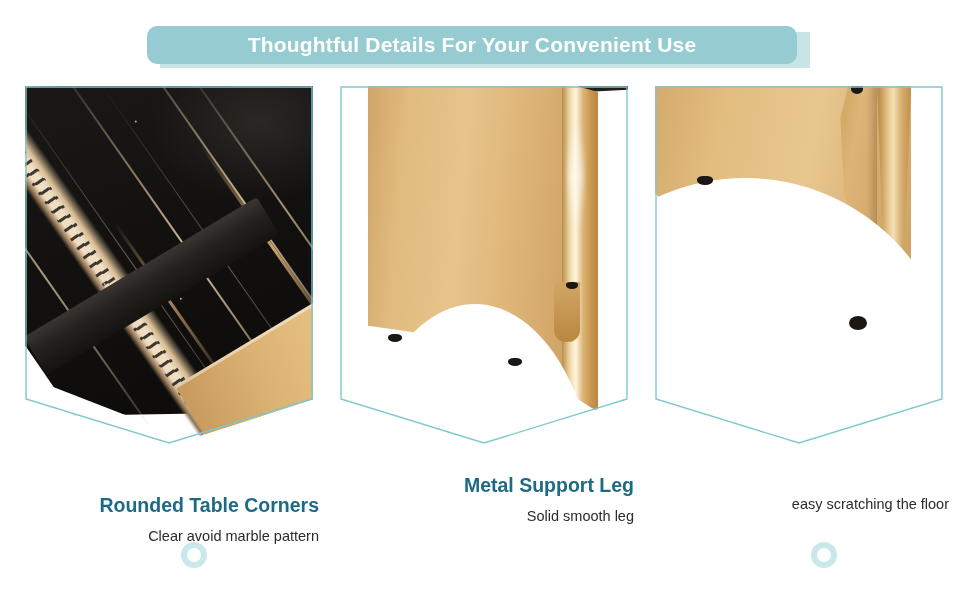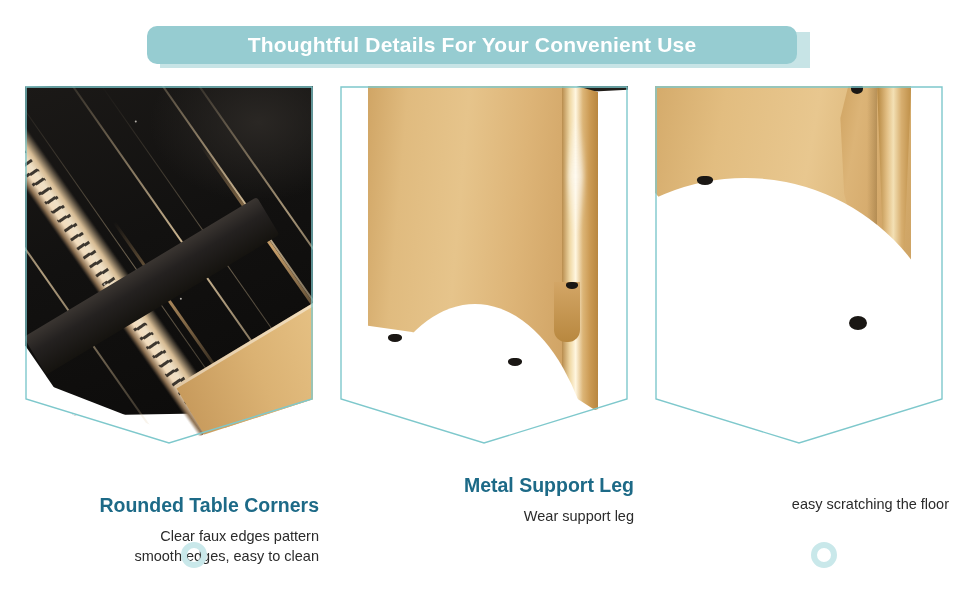--- a/index.html
+++ b/index.html
@@ -316,24 +316,23 @@
     <svg class="frame-svg" viewBox="0 0 288 360">
       <polygon points="1,1 287,1 287,313 144,357 1,313" fill="none" stroke="#7ec8cc" stroke-width="1.4"></polygon>
     </svg>
 
   </div>
 
 </div>
 
 <div class="caption cap-1">
   <div class="cap-title">Rounded Table Corners</div>
-  <div class="cap-line">Clear faux edges pattern</div>
-  <div class="cap-line">smooth edges, easy to clean</div>
+  <div class="cap-line">Clear avoid marble pattern</div>
 </div>
 
 <div class="caption cap-2">
   <div class="cap-title">Metal Support Leg</div>
-  <div class="cap-line">Wear support leg</div>
+  <div class="cap-line">Solid smooth leg</div>
 </div>
 
 <div class="caption cap-3">
   <div class="cap-line">easy scratching the floor</div>
 </div>
 
 </body></html>

